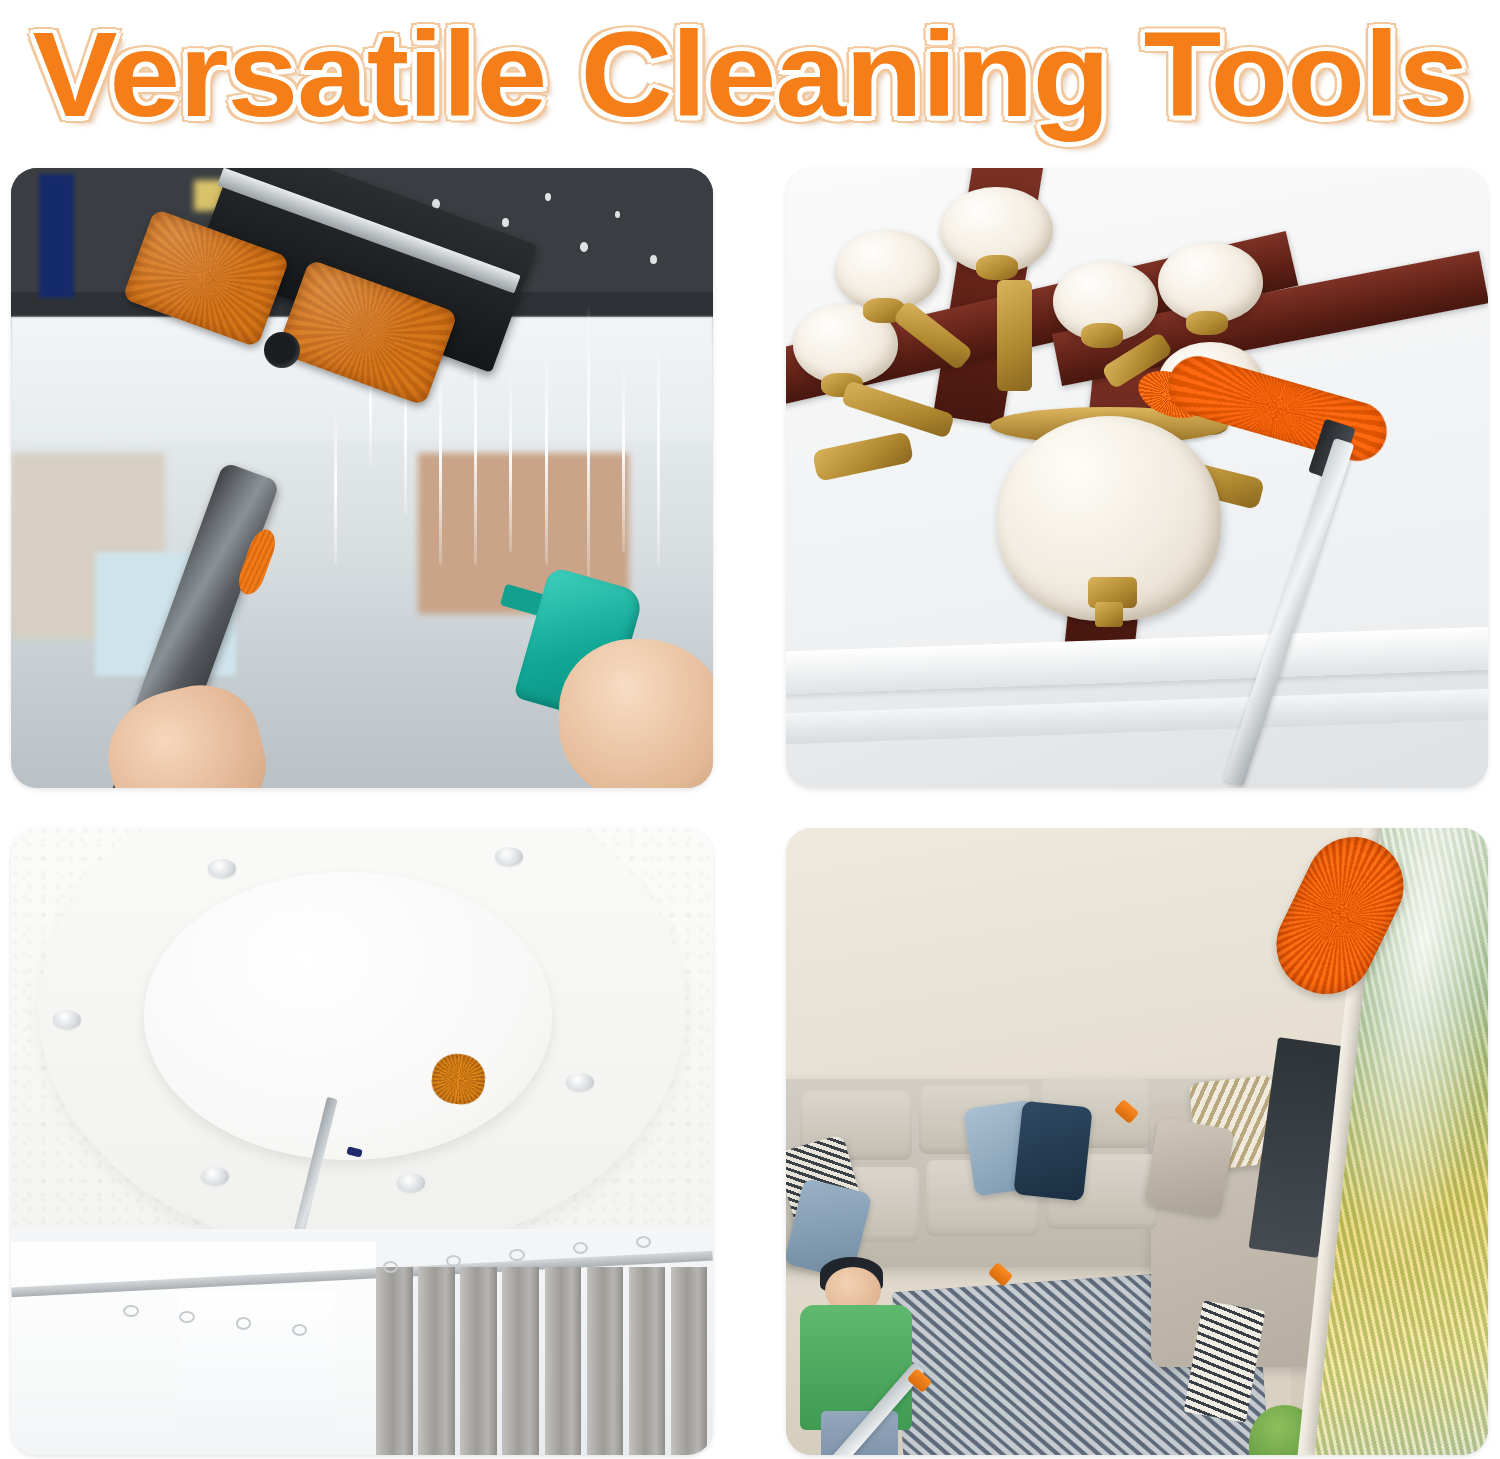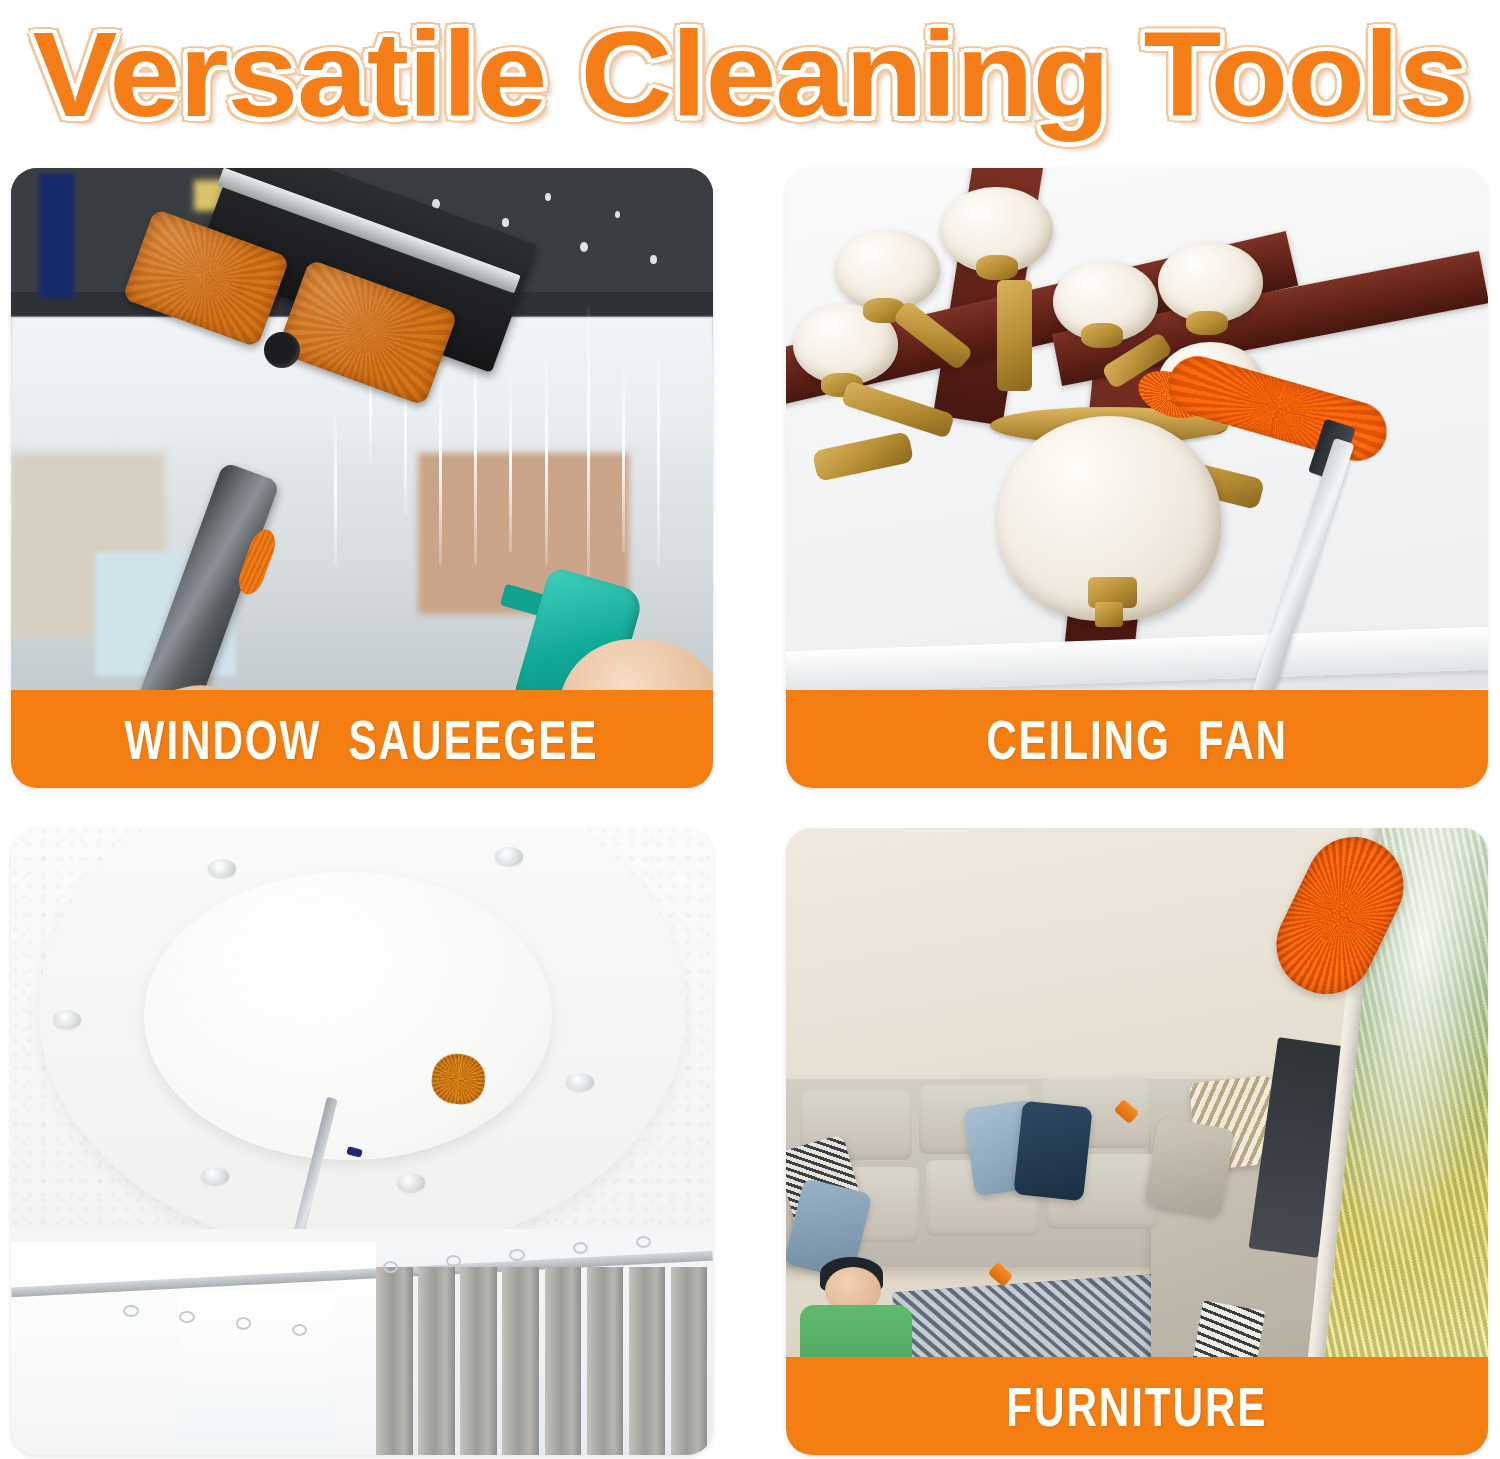--- a/index.html
+++ b/index.html
@@ -342,23 +342,20 @@
     <div class="p1-blade"></div>
     <div class="p1-sponge p1-sp1"></div>
     <div class="p1-sponge p1-sp2"></div>
     <div class="p1-hub"></div>
 
     <div class="p1-hand"></div>
     <div class="p1-nozzle"></div>
     <div class="p1-bottle"></div>
     <div class="p1-hand2"></div>
   </div>
-  <div class="caption">
-    <span>WINDOW  SAUEEGEE</span>
-  </div>
 </div>
 
 <div class="panel tr">
   <div class="photo">
     <div class="p2-bg"></div>
     <div class="p2-wall"></div>
     <div class="p2-blade p2-bladeA"></div>
     <div class="p2-blade p2-bladeB"></div>
     <div class="p2-blade p2-bladeC"></div>
     <div class="p2-blade p2-bladeD"></div>
@@ -391,23 +388,20 @@
     <div class="p2-brass" style="left:44%;top:70%;width:4%;height:4%;border-radius:4px;"></div>
 
     <div class="p2-crown"></div>
     <div class="p2-crown2"></div>
 
     <div class="p2-dusterTip"></div>
     <div class="p2-duster"></div>
     <div class="p2-joint"></div>
     <div class="p2-poleDark"></div>
     <div class="p2-pole"></div>
-  </div>
-  <div class="caption">
-    <span>CEILING  FAN</span>
   </div>
 </div>
 
 <div class="panel bl">
   <div class="photo">
     <div class="p3-bg"></div>
     <div class="p3-ceilTex"></div>
     <div class="p3-ellipseOuter"></div>
     <div class="p3-ellipseInner"></div>
 
@@ -478,16 +472,13 @@
     <div class="p4-woman-head"></div>
     <div class="p4-woman-body"></div>
     <div class="p4-woman-legs"></div>
 
     <div class="p4-pole"></div>
     <div class="p4-collar" style="left:17.5%;top:87%;transform:rotate(41deg);"></div>
     <div class="p4-collar" style="left:29%;top:70%;transform:rotate(41deg);"></div>
     <div class="p4-collar" style="left:47%;top:44%;transform:rotate(41deg);"></div>
     <div class="p4-duster"></div>
   </div>
-  <div class="caption">
-    <span>FURNITURE</span>
-  </div>
 </div>
 
 </body></html>

